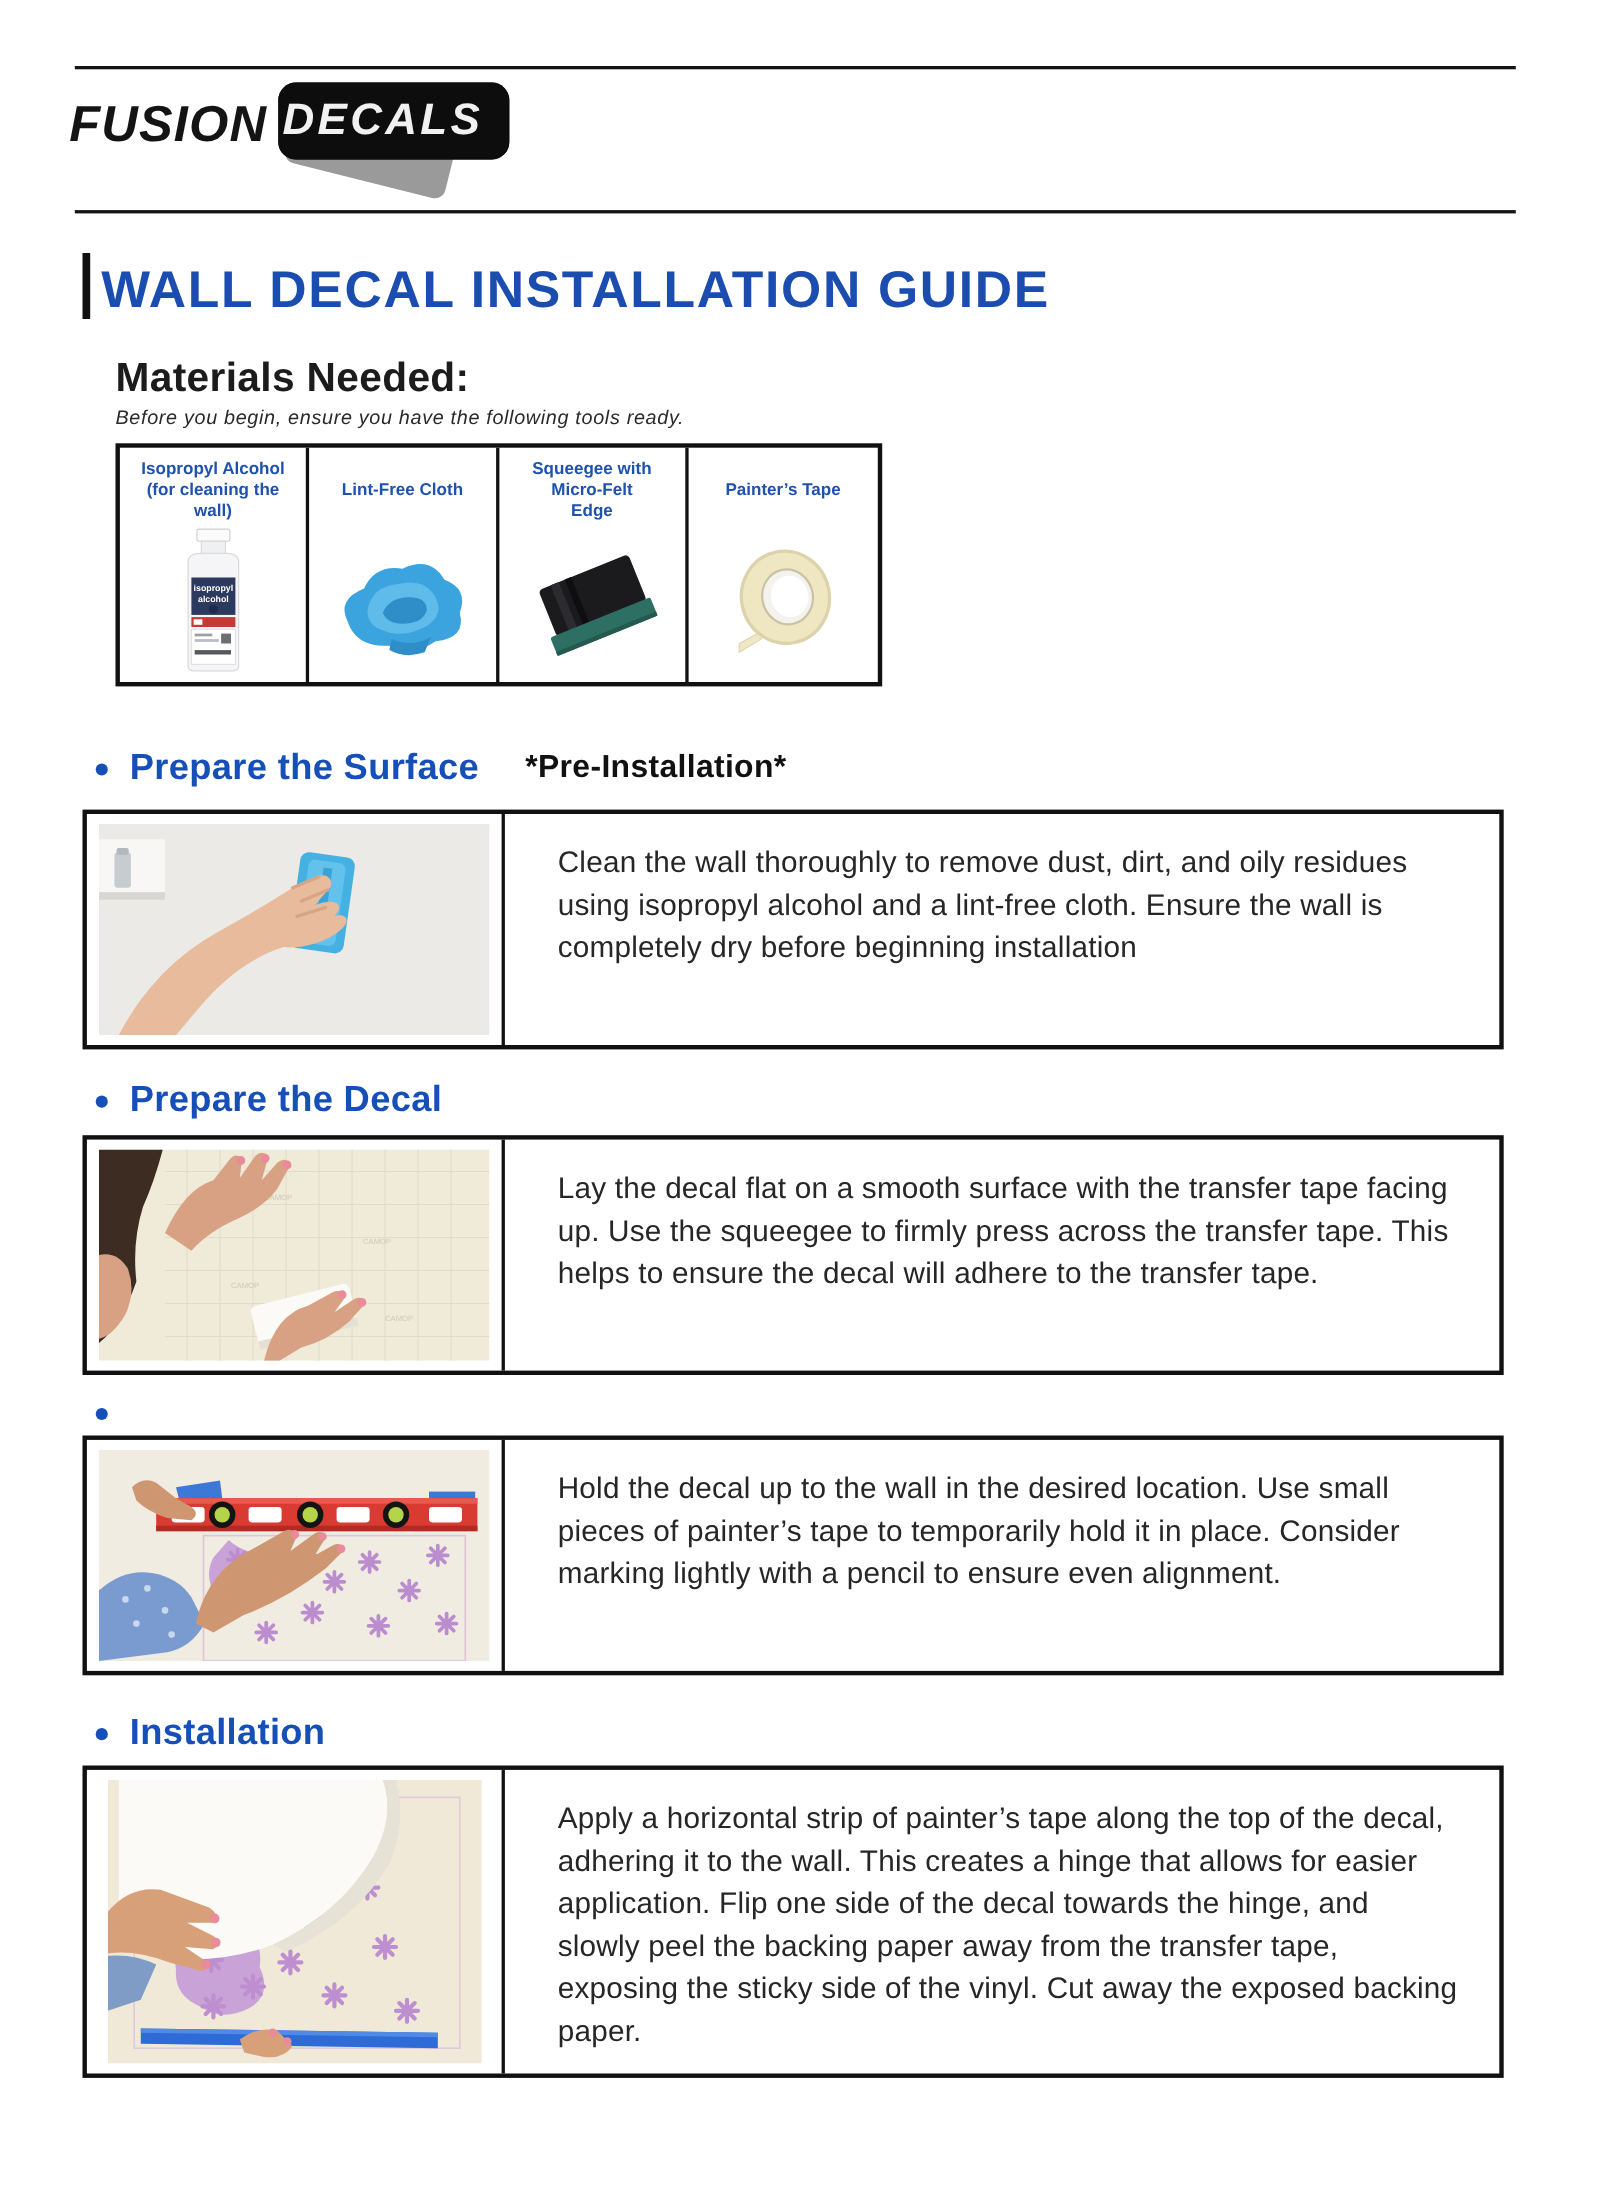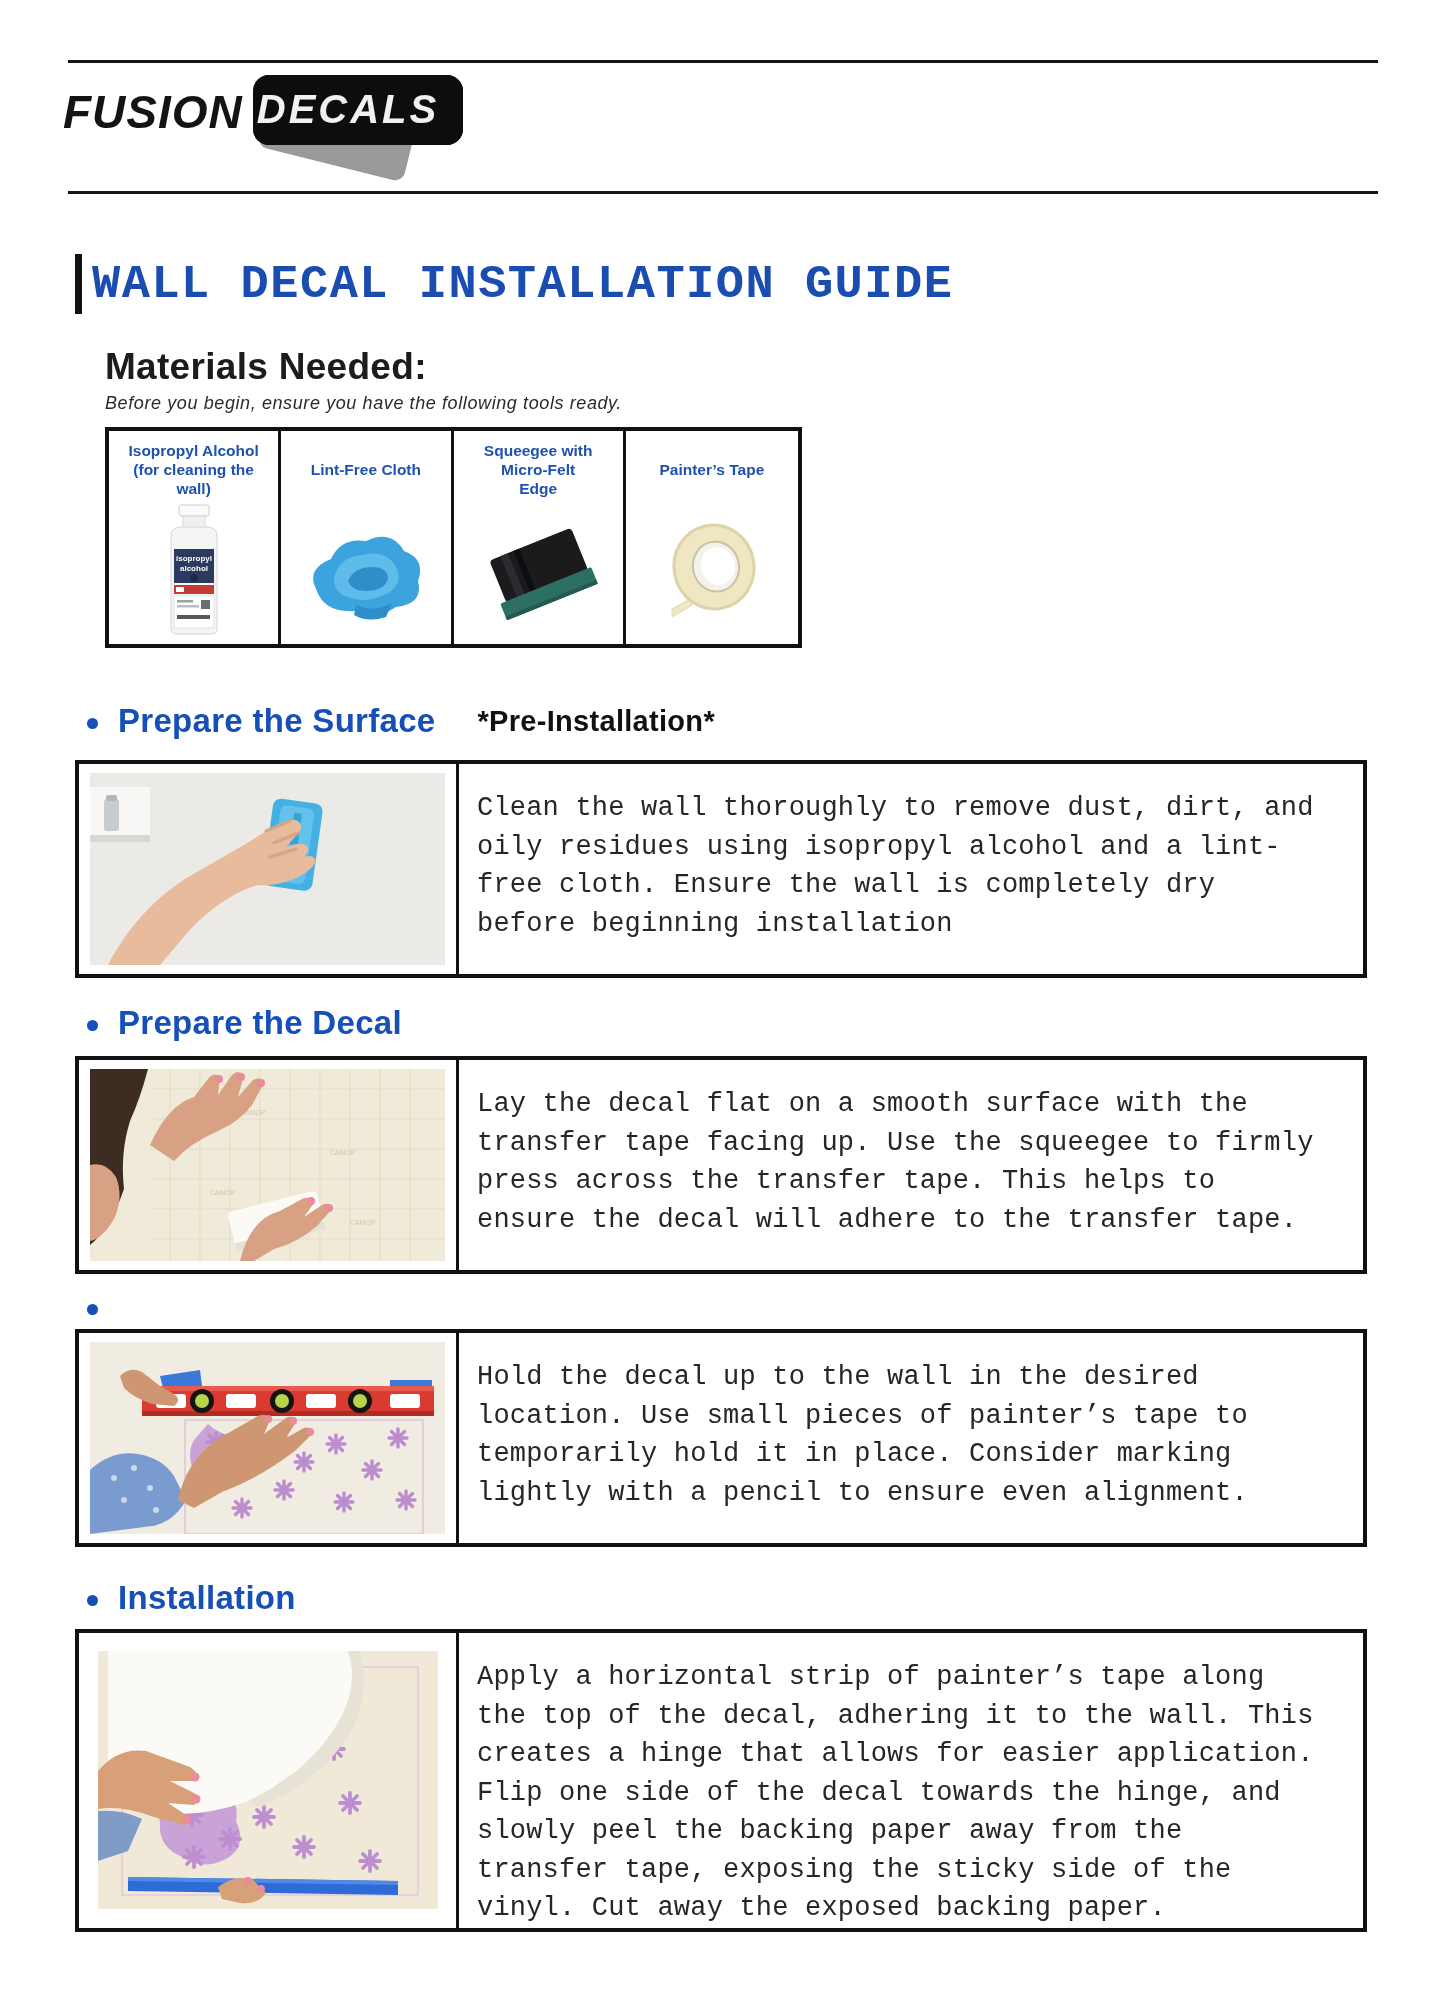--- a/index.html
+++ b/index.html
@@ -28,21 +28,21 @@
     background:#9a9a9a; border-radius:10px; transform:rotate(14deg);
   }
   .badge {
     position:relative; background:#0d0d0d; color:#f1f1f1;
     font-size:40px; font-weight:700; font-style:italic;
     letter-spacing:3px; padding:10px 22px 12px 2px; border-radius:16px;
     border:2px solid #0d0d0d;
   }
 
   
-  .title-row { margin-top:60px; display:flex; align-items:center;font-family:Liberation Mono, monospace; }
+  .title-row { margin-top:36px; display:flex; align-items:flex-end; }
   .title-bar { width:7px; height:60px; background:#111; margin-right:10px; }
   .page-title {
     font-size:47px; font-weight:700; color:#1b4db1; letter-spacing:1.5px;
   }
 
   
   .materials { margin-left:30px; }
   .materials-heading { margin-top:32px; font-size:37px; font-weight:700; color:#1c1c1c; letter-spacing:0.3px; }
   .materials-sub { margin-top:5px; font-size:18px; font-style:italic; color:#2a2a2a; letter-spacing:0.6px; }
   .materials-table {
@@ -64,21 +64,21 @@
   .heading-text { font-size:33px; font-weight:700; color:#164fb8; letter-spacing:0.3px; }
   .heading-note { font-size:29px; font-weight:700; color:#111; margin-left:42px; letter-spacing:0.3px; }
 
   .section-table {
     margin-top:20px; width:1292px; border:4px solid #111; display:flex; background:#fff;
   }
   .img-cell {
     width:380px; flex:none; border-right:3px solid #111;
     display:flex; align-items:center; justify-content:center; padding:9px;
   }
-  .text-cell { flex:1; padding:25px 38px 0 18px;font-family:Liberation Mono, monospace; }
+  .text-cell { flex:1; padding:25px 38px 0 48px; }
   .body-text { font-size:27px; line-height:38.5px; color:#262626; letter-spacing:0.2px; }
   .mtb2 { margin-top:14px; } .mtb3 { margin-top:14px; } .mtb4 { margin-top:12px; }
 </style>
 </head>
 <body>
 
 <div class="page">
 
   <div class="rule rule-top"></div>
 

